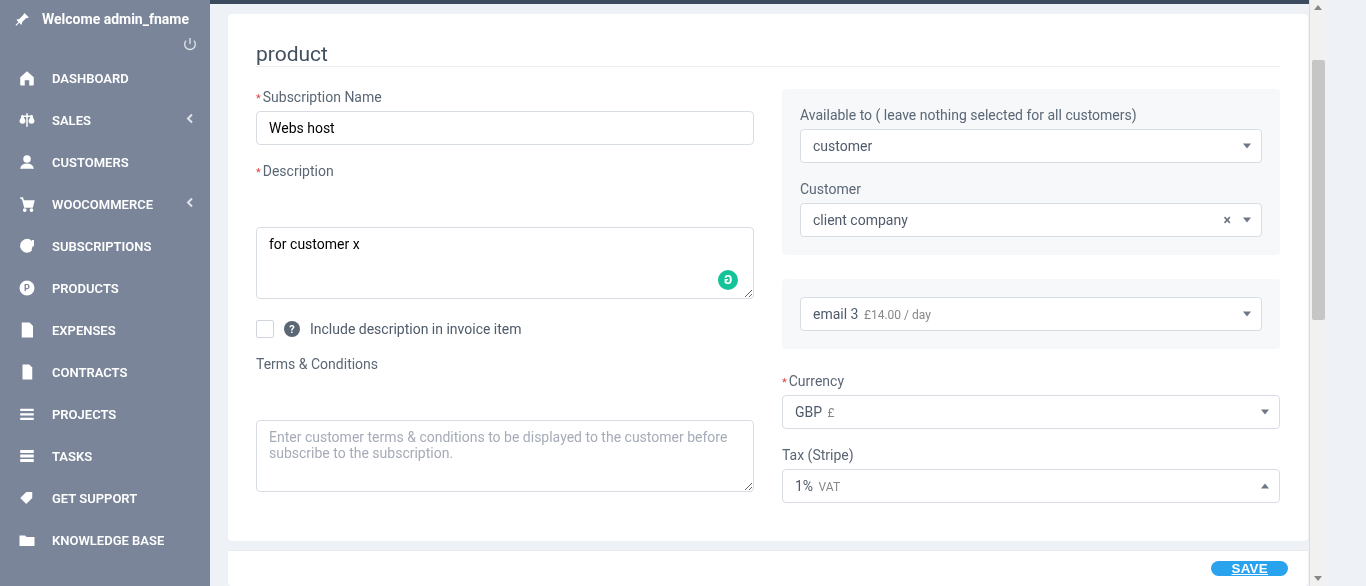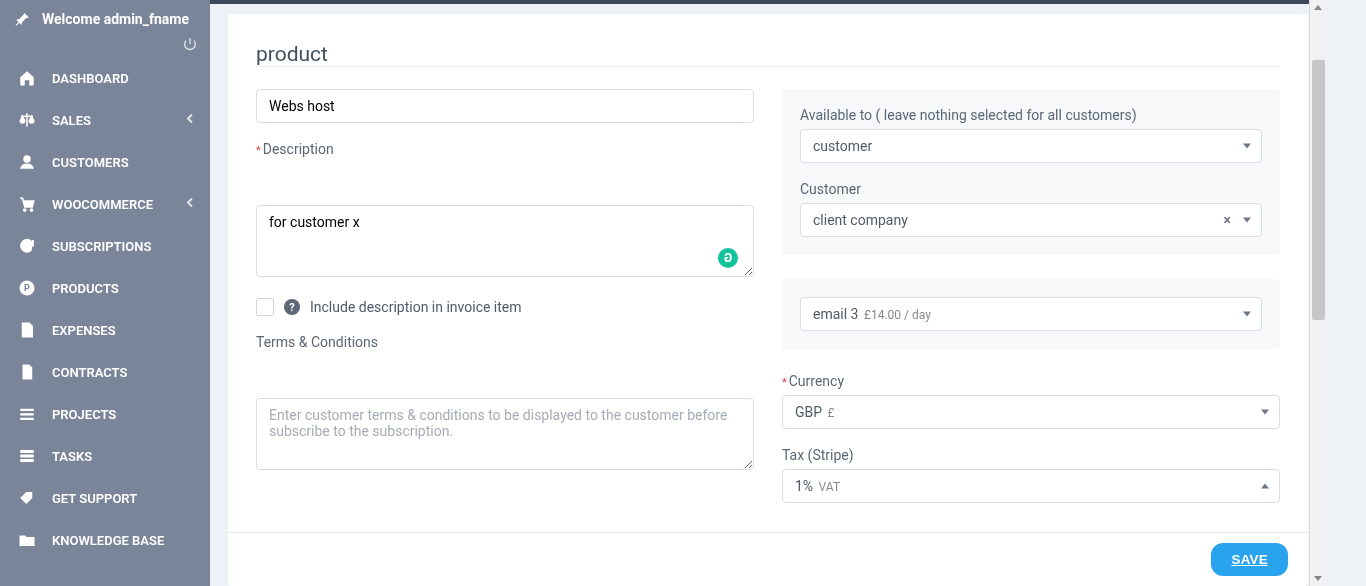--- a/index.html
+++ b/index.html
@@ -221,21 +221,21 @@
   display: flex;
   justify-content: flex-end;
   margin: 0 18px 0 18px;
   border-radius: 0 0 4px 4px;
 }
 .btn-primary {
   background: #2aa3ef;
   border: none;
   color: #fff;
   font-weight: 700;
-  padding: 9px 20px;
+  padding: 0 20px;
   border-radius: 12px;
   cursor: pointer;
   letter-spacing: .3px;
   text-decoration: underline;
 }
 
 .browser-scroll {
   position: absolute;
   right: 0; top: 0; width: 17px; height: 586px;
   background: #f1f1f1;
@@ -402,20 +402,21 @@
     <div class="topbar"></div>
     <div class="content-scroll">
       <section class="card">
         <h2 class="page-title">product</h2>
 
         <div class="two-col">
 
           <div class="col-left">
 
             <div class="form-group">
+              <label class="form-label"><span class="req">*</span><span>Subscription Name</span></label>
               <input class="text-input" type="text" value="Webs host" style="">
             </div>
 
             <div class="form-group">
               <label class="form-label"><span class="req">*</span><span>Description</span></label>
               <div class="desc-wrap">
                 <textarea class="text-area" style="">for customer x</textarea>
                 <span class="grammarly"></span>
               </div>
             </div>

